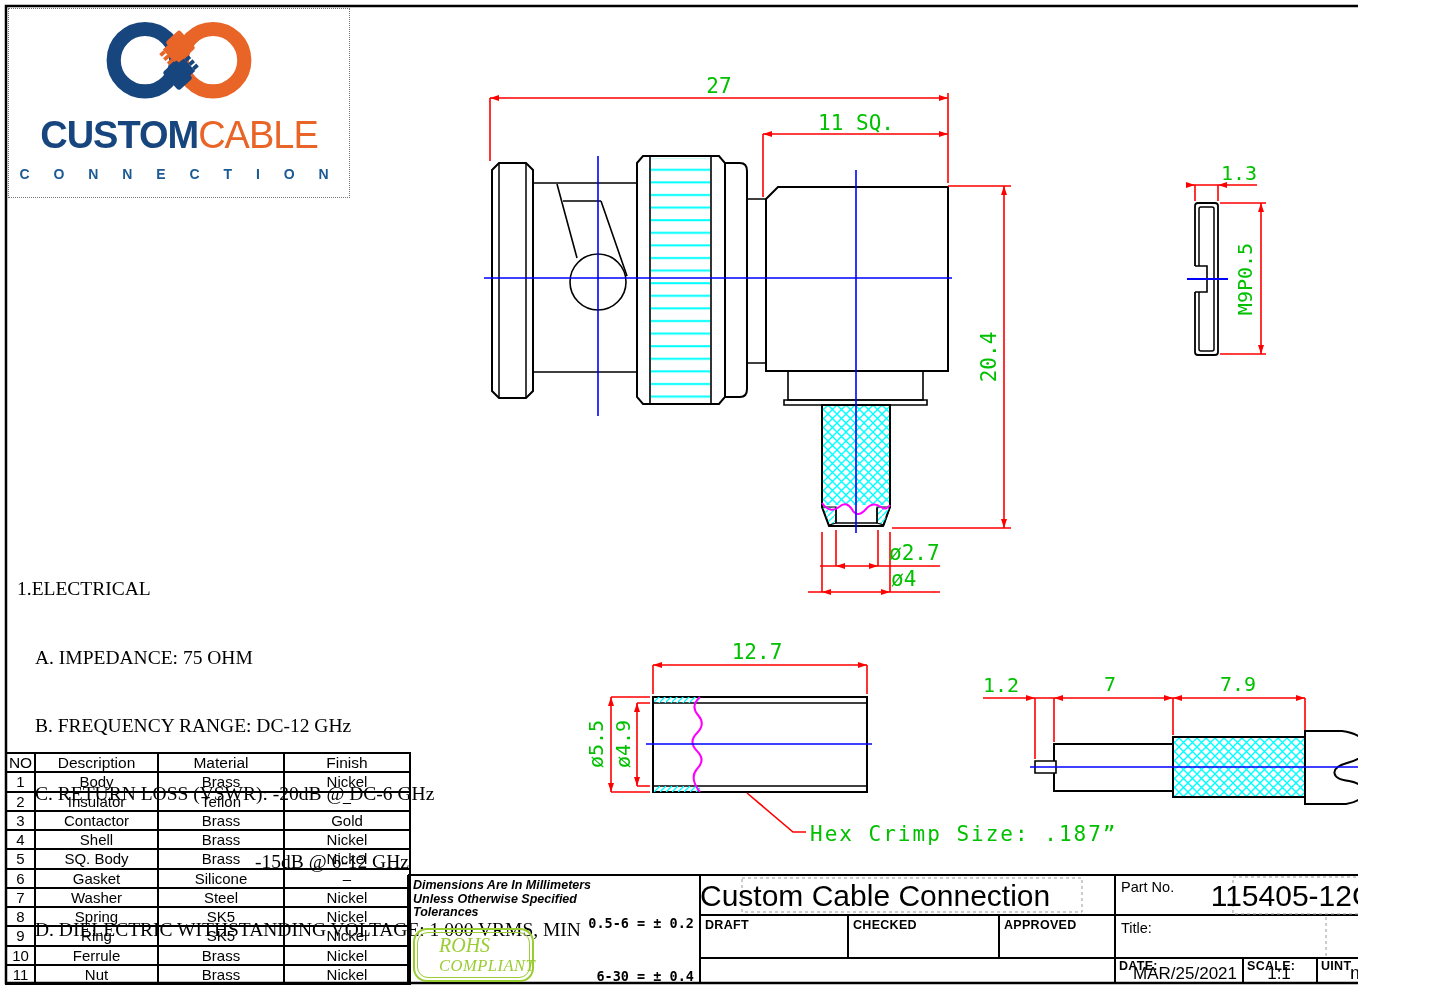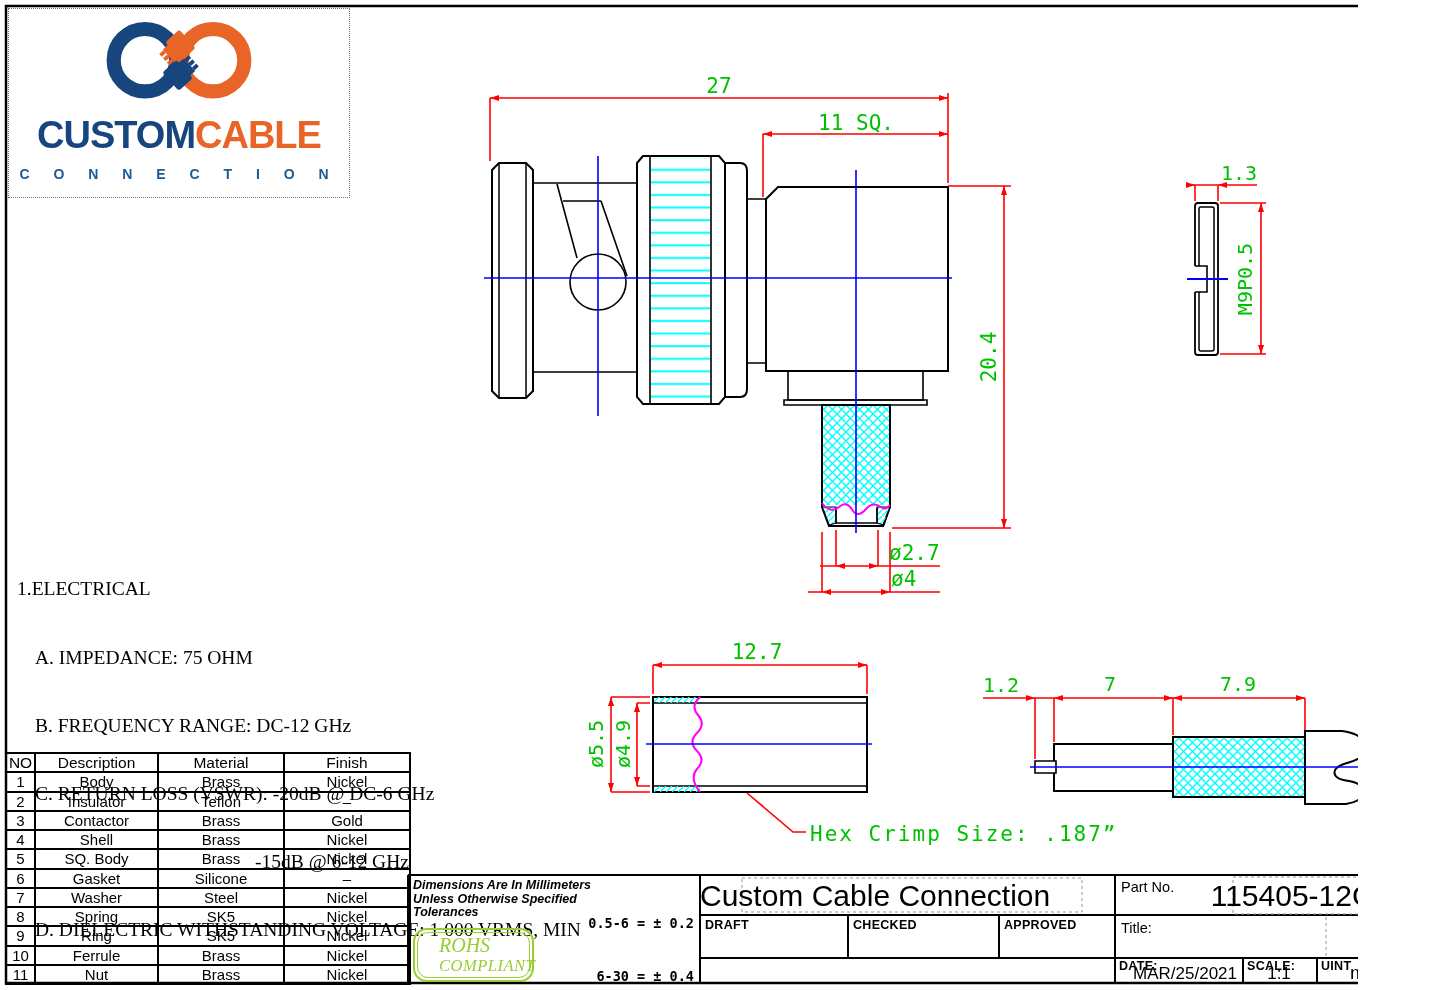--- a/index.html
+++ b/index.html
@@ -10,21 +10,21 @@
   .dim{font-family:"DejaVu Sans Mono","Liberation Mono",monospace;fill:#00C000;font-size:21px;}
   .dim.sm{font-size:20px;}
   .hexnote{font-family:"DejaVu Sans Mono","Liberation Mono",monospace;fill:#00C000;font-size:21px;letter-spacing:2px;}
 
   
   .logo-box{position:absolute;left:8px;top:8px;width:342px;height:190px;border:1.5px dotted #777;
             box-sizing:border-box;text-align:center;}
   .logo-mark{margin-top:2px;}
   .logo-line1{line-height:40px;margin-top:-6px;letter-spacing:-1px;}
   .logo-custom{font-size:38px;font-weight:bold;color:#17457e;}
-  .logo-cable{font-size:38px;font-weight:700;color:#e86427;}
+  .logo-cable{font-size:38px;font-weight:400;color:#e86427;}
   .logo-sub{font-size:14px;letter-spacing:10px;color:#1b5a94;font-weight:600;margin-top:3px;}
 
   
   .specs{position:absolute;left:17px;top:533px;font-family:"Liberation Serif",serif;
          font-size:19.5px;line-height:22.7px;white-space:pre;}
   .specs .ind1{padding-left:18px;}
   .specs .ind2{padding-left:238px;}
 
   
   table.parts{position:absolute;left:5px;top:752px;width:404px;height:233px;border-collapse:collapse;

